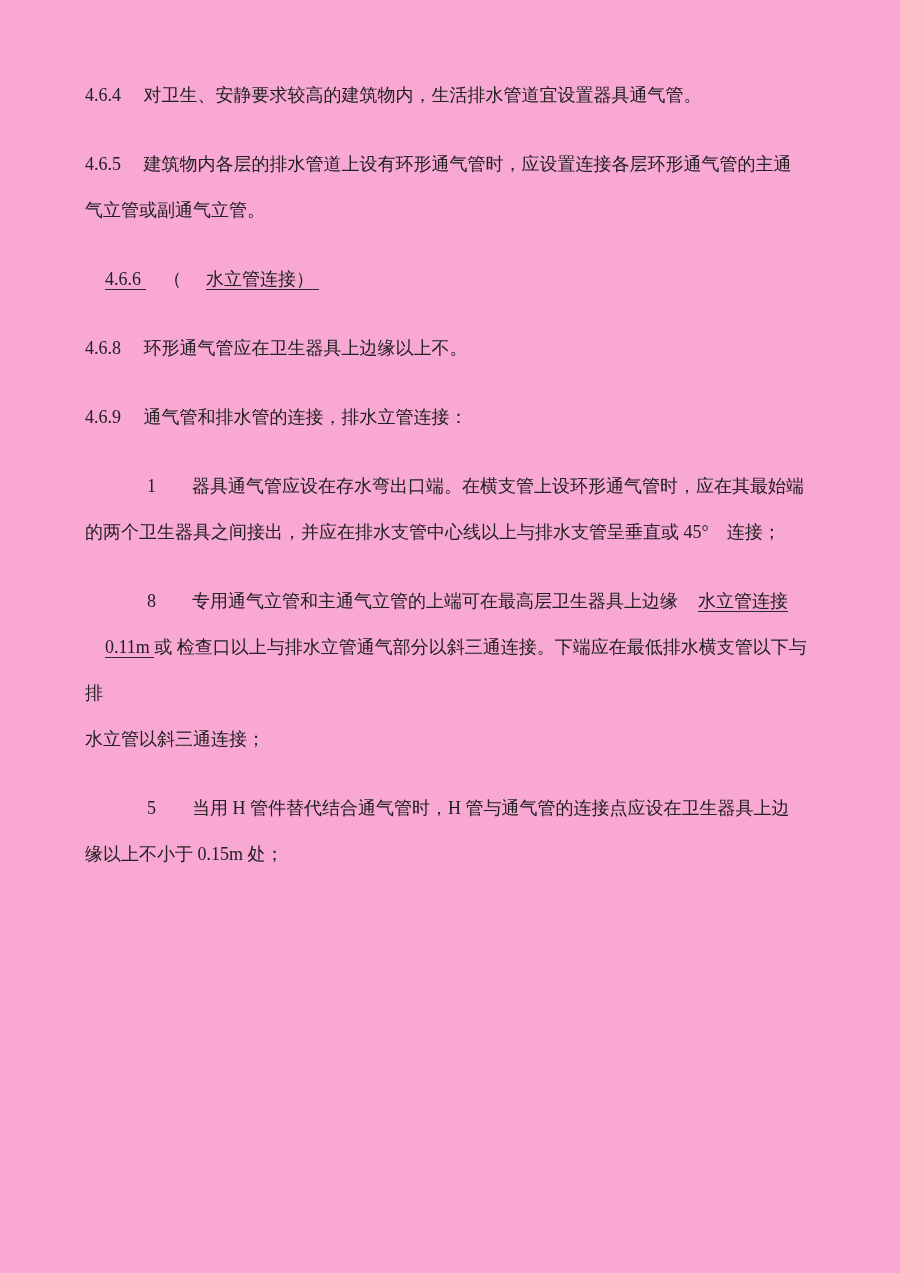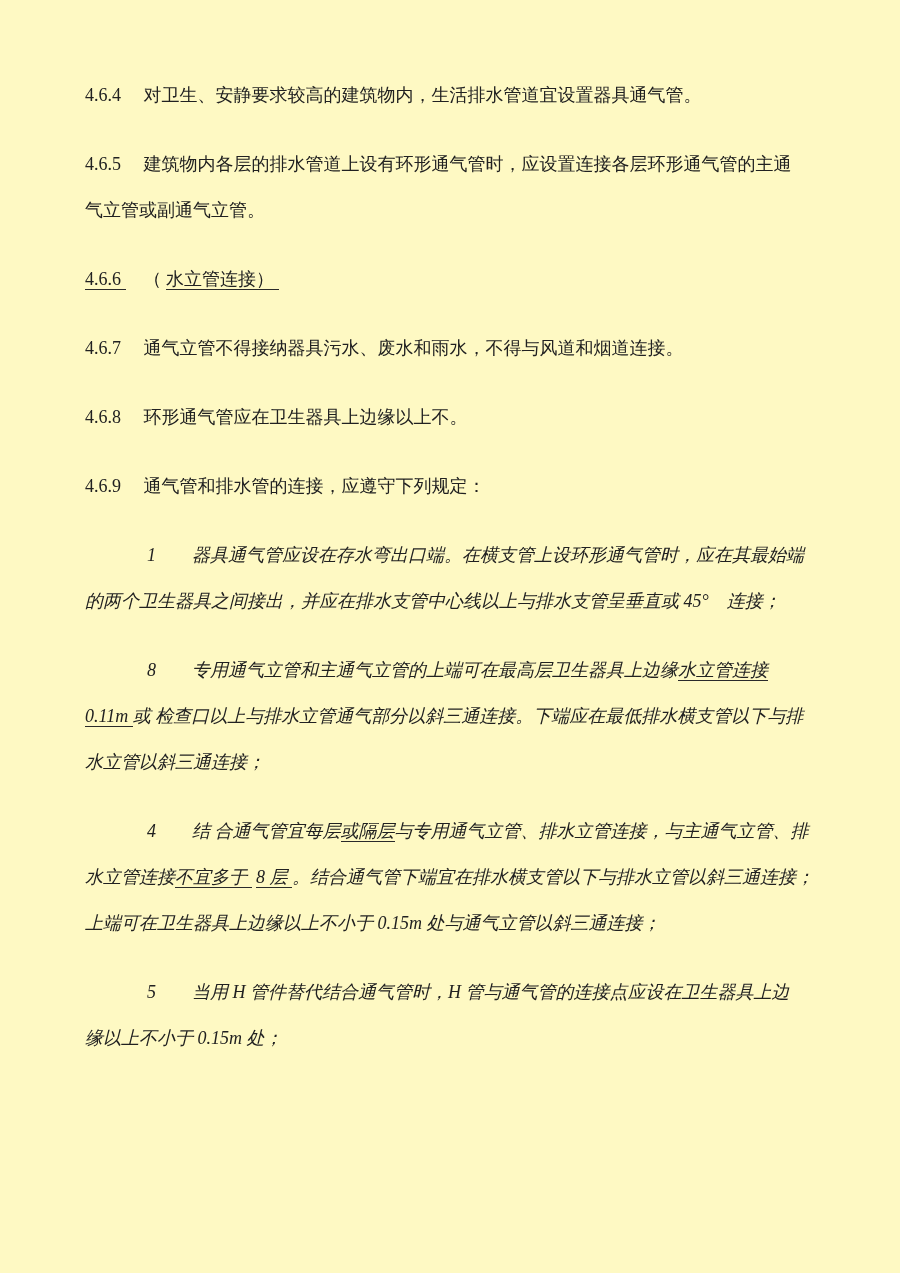--- a/index.html
+++ b/index.html
@@ -5,62 +5,58 @@
   html, body {
     margin: 0;
     padding: 0;
     background: #f2f2f2;
   }
   .page {
     position: relative;
     width: 900px;
     height: 1273px;
     margin: 0 auto;
-    background: #fef9c3;
+    background: #f9a8d4;
     box-sizing: border-box;
     padding: 72px 85px 0 85px;
     overflow: hidden;
     color: #212121;
     font-family: "Liberation Serif", "DejaVu Serif", serif;
     font-size: 18px;
     line-height: 46px;
     text-align: left;
   }
   .para {
     margin: 0 0 23px 0;
     white-space: pre-wrap;
     word-break: break-all;
   }
   .para.item {
     text-indent: 62px;
-    font-style: italic;
   }
   .para.clause {
     text-indent: 0;
   }
   .u {
     border-bottom: 1.6px solid #2a2a2a;
+    margin-left: 20px;
   }
 </style>
 </head>
 <body>
 
 <main class="page">
   <section class="doc">
       <p class="para clause"><span>4.6.4　 对卫生、安静要求较高的建筑物内，生活排水管道宜设置器具通气管。</span></p>
       <p class="para clause"><span>4.6.5　 建筑物内各层的排水管道上设有环形通气管时，应设置连接各层环形通气管的主通
 气立管或副通气立管。</span></p>
       <p class="para clause"><span class="u">4.6.6 </span><span>　（ </span><span class="u">水立管连接） </span></p>
-      <p class="para clause"><span>4.6.7　 通气立管不得接纳器具污水、废水和雨水，不得与风道和烟道连接。</span></p>
       <p class="para clause"><span>4.6.8　 环形通气管应在卫生器具上边缘以上不。</span></p>
-      <p class="para clause"><span>4.6.9　 通气管和排水管的连接，应遵守下列规定：</span></p>
+      <p class="para clause"><span>4.6.9　 通气管和排水管的连接，排水立管连接：</span></p>
       <p class="para item"><span>1　　器具通气管应设在存水弯出口端。在横支管上设环形通气管时，应在其最始端
 的两个卫生器具之间接出，并应在排水支管中心线以上与排水支管呈垂直或 45°　连接；</span></p>
       <p class="para item"><span>8　　专用通气立管和主通气立管的上端可在最高层卫生器具上边缘</span><span class="u">水立管连接</span><span>
 </span><span class="u">0.11m </span><span>或 检查口以上与排水立管通气部分以斜三通连接。下端应在最低排水横支管以下与排
 水立管以斜三通连接；</span></p>
-      <p class="para item"><span>4　　结 合通气管宜每层</span><span class="u">或隔层</span><span>与专用通气立管、排水立管连接，与主通气立管、排
-水立管连接</span><span class="u">不宜多于 </span><span> </span><span class="u">8 层 </span><span>。结合通气管下端宜在排水横支管以下与排水立管以斜三通连接；
-上端可在卫生器具上边缘以上不小于 0.15m 处与通气立管以斜三通连接；</span></p>
       <p class="para item"><span>5　　当用 H 管件替代结合通气管时，H 管与通气管的连接点应设在卫生器具上边
 缘以上不小于 0.15m 处；</span></p>
     </section>
 </main>
 
 </body></html>

